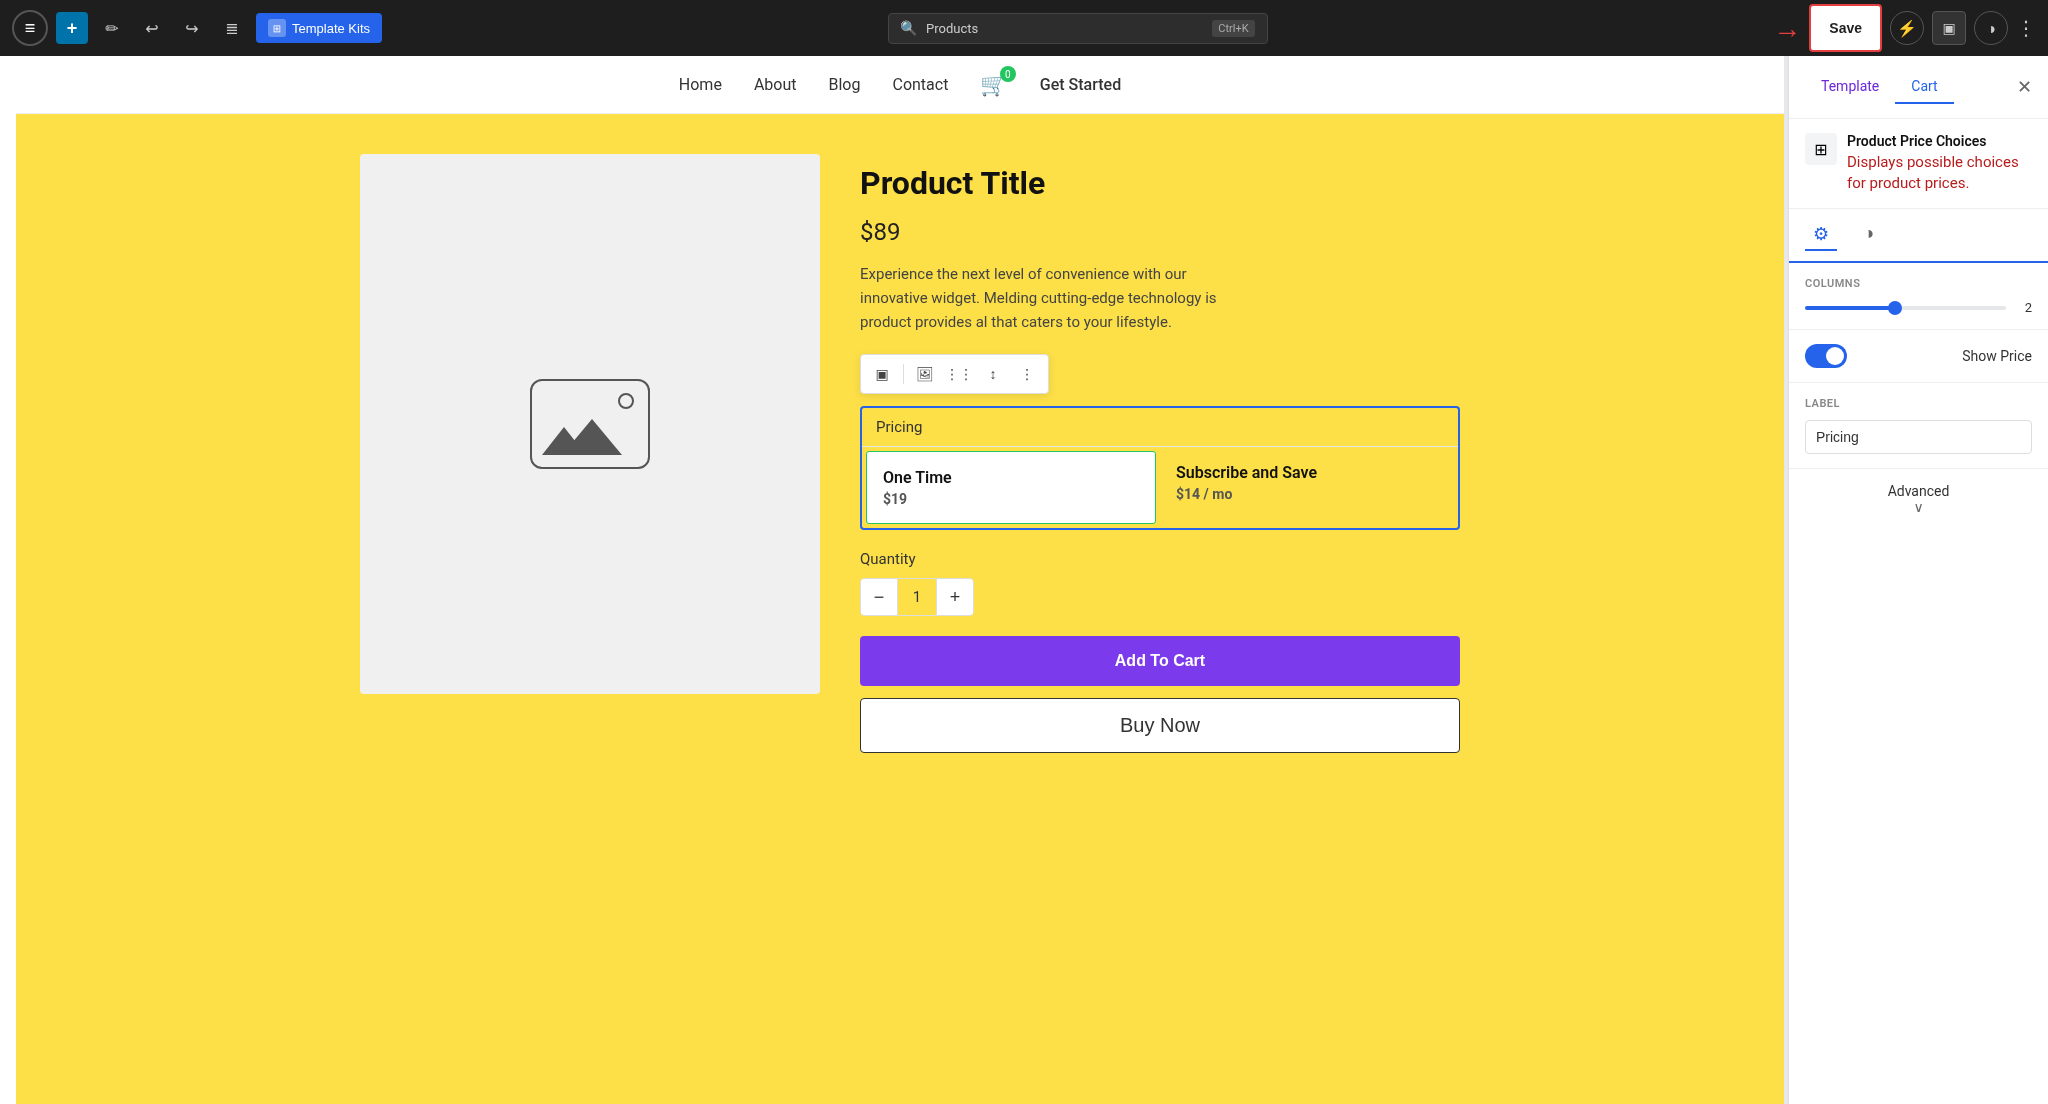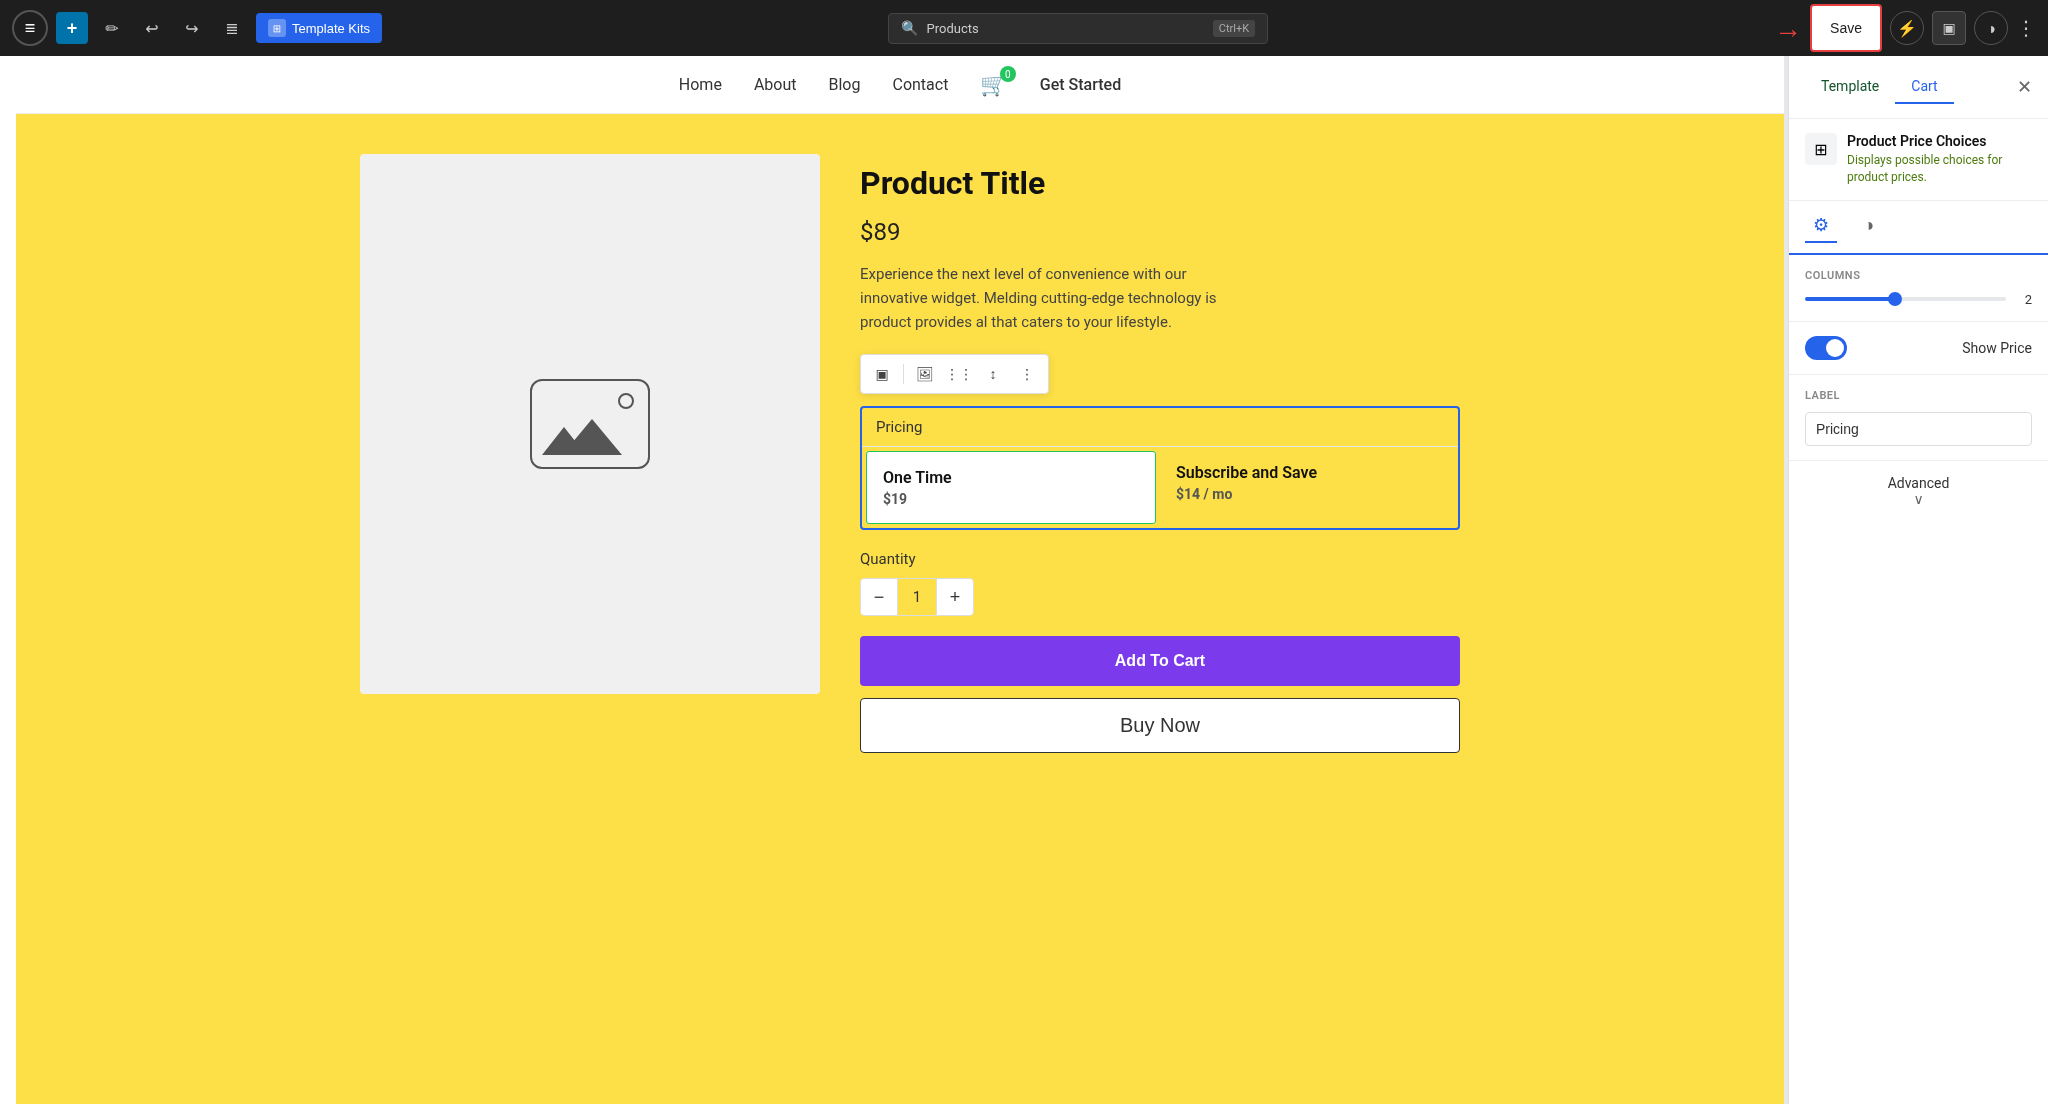--- a/index.html
+++ b/index.html
@@ -79,21 +79,21 @@
     .toolbar-right {
       display: flex; align-items: center; gap: 8px;
     }
     .red-arrow {
       color: #e53e3e; font-size: 28px; font-weight: bold;
     }
     .save-btn {
       background: #fff; border: 2px solid #e53e3e;
       color: #1e1e1e; padding: 14px 18px;
       border-radius: 4px; cursor: pointer;
-      font-size: 14px; font-weight: 400;
+      font-size: 14px; font-weight: 700;
     }
     .toolbar-circle-btn {
       width: 34px; height: 34px;
       border-radius: 50%;
       background: #1e1e1e;
       border: 1px solid #555;
       color: #ccc;
       display: flex; align-items: center; justify-content: center;
       font-size: 16px; cursor: pointer;
     }
@@ -337,21 +337,21 @@
     .panel-header {
       display: flex; align-items: center; justify-content: space-between;
       padding: 14px 16px;
       border-bottom: 1px solid #eee;
     }
     .panel-tabs {
       display: flex; gap: 0;
     }
     .panel-tab {
       padding: 8px 16px;
-      font-size: 14px; color: #14532d;
+      font-size: 14px; color: #6d28d9;
       cursor: pointer;
       border-bottom: 2px solid transparent;
     }
     .panel-tab.active {
       color: #2563eb;
       border-bottom: 2px solid #2563eb;
     }
     .panel-close-btn {
       background: none; border: none;
       font-size: 18px; color: #666; cursor: pointer;
@@ -368,21 +368,21 @@
       background: #f3f4f6;
       border-radius: 4px;
       display: flex; align-items: center; justify-content: center;
       font-size: 16px; flex-shrink: 0;
     }
     .block-info-text .block-info-title {
       font-size: 14px; font-weight: 600; color: #111;
       margin-bottom: 3px;
     }
     .block-info-text .block-info-desc {
-      font-size: 12px; color: #4d7c0f; line-height: 1.4;
+      font-size: 15px; color: #b91c1c; line-height: 1.4;
     }
 
     
     .panel-content {
       flex: 1; overflow-y: auto;
       padding: 0;
     }
 
     
     .panel-icon-tabs {

